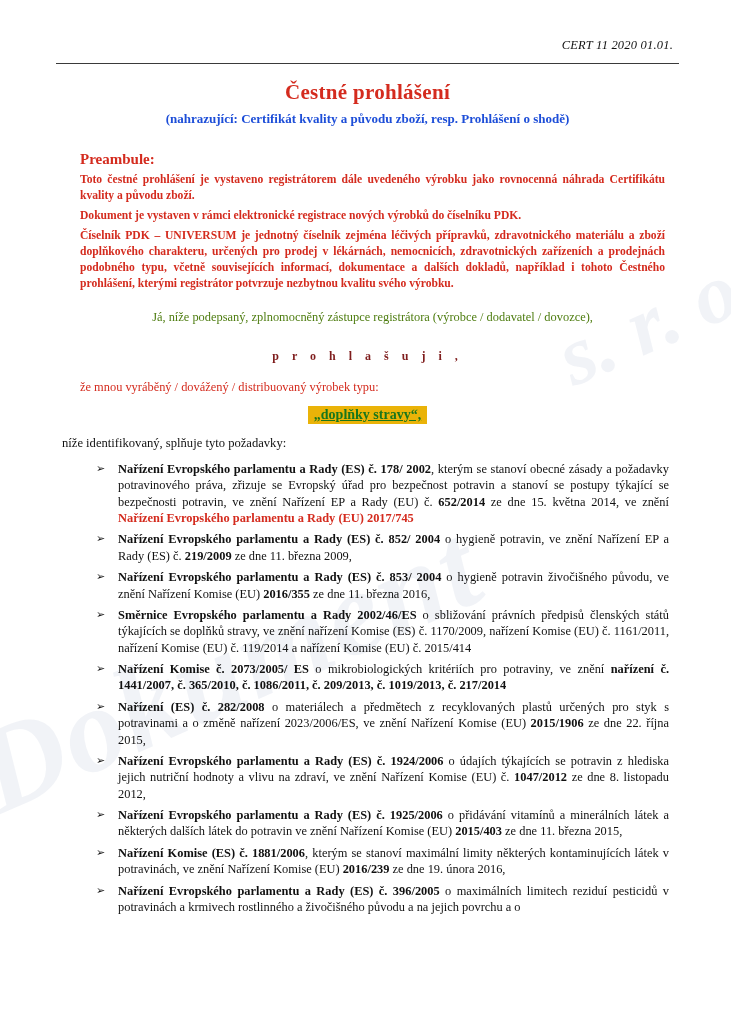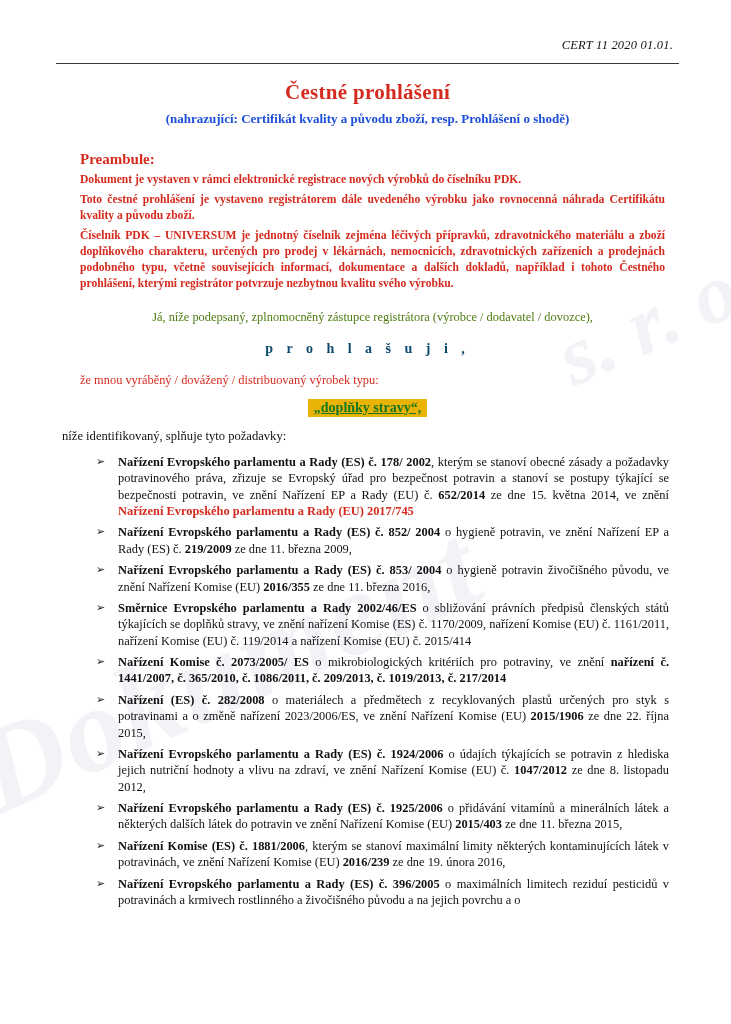--- a/index.html
+++ b/index.html
@@ -102,25 +102,25 @@
     text-align: justify;
   }
   .decl-line {
     color: #4d7c0f;
     font-size: 12.4px;
     margin-top: 18px;
     text-align: center;
     padding-left: 10px;
   }
   .prohlasuji {
-    color: #0c4a6e;
-    font-size: 14px;
-    font-weight: bold;
-    text-align: center;
-    margin-top: 16px;
+    color: #7f1d1d;
+    font-size: 12px;
+    font-weight: bold;
+    text-align: center;
+    margin-top: 24px;
     letter-spacing: 5px;
   }
   .type-line {
     color: #d42b1e;
     font-size: 12.4px;
     margin-top: 16px;
     margin-left: 24px;
   }
   .highlight-wrap {
     text-align: center;
@@ -189,22 +189,22 @@
 
   <div class="content">
 
     <div class="cert-code">CERT 11 2020 01.01.</div>
     <hr class="rule">
 
     <div class="title">Čestné prohlášení</div>
     <div class="subtitle">(nahrazující: Certifikát kvality a původu zboží, resp. Prohlášení o shodě)</div>
 
     <div class="preambule-head">Preambule:</div>
+    <div class="preambule-body">Toto čestné prohlášení je vystaveno registrátorem dále uvedeného výrobku jako rovnocenná náhrada Certifikátu kvality a původu zboží.</div>
     <div class="preambule-body">Dokument je vystaven v rámci elektronické registrace nových výrobků do číselníku PDK.</div>
-    <div class="preambule-body">Toto čestné prohlášení je vystaveno registrátorem dále uvedeného výrobku jako rovnocenná náhrada Certifikátu kvality a původu zboží.</div>
     <div class="preambule-body">Číselník PDK – UNIVERSUM je jednotný číselník zejména léčivých přípravků, zdravotnického materiálu a zboží doplňkového charakteru, určených pro prodej v lékárnách, nemocnicích, zdravotnických zařízeních a prodejnách podobného typu, včetně souvisejících informací, dokumentace a dalších dokladů, například i tohoto Čestného prohlášení, kterými registrátor potvrzuje nezbytnou kvalitu svého výrobku.</div>
 
     <div class="decl-line">Já, níže podepsaný, zplnomocněný zástupce registrátora (výrobce / dodavatel / dovozce),</div>
     <div class="prohlasuji">p r o h l a š u j i ,</div>
     <div class="type-line">že mnou vyráběný / dovážený  / distribuovaný výrobek typu:</div>
 
     <div class="highlight-wrap">
       <span class="highlight">„doplňky stravy“,</span>
     </div>
 

